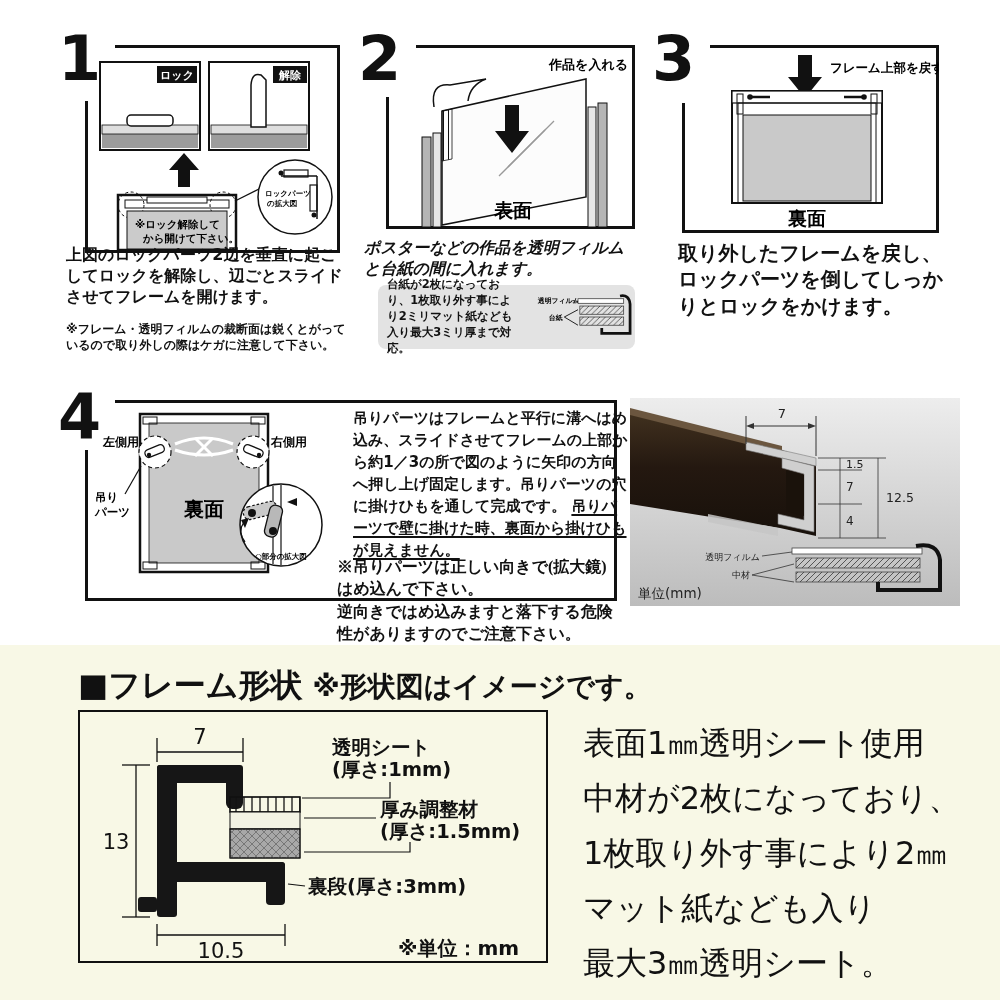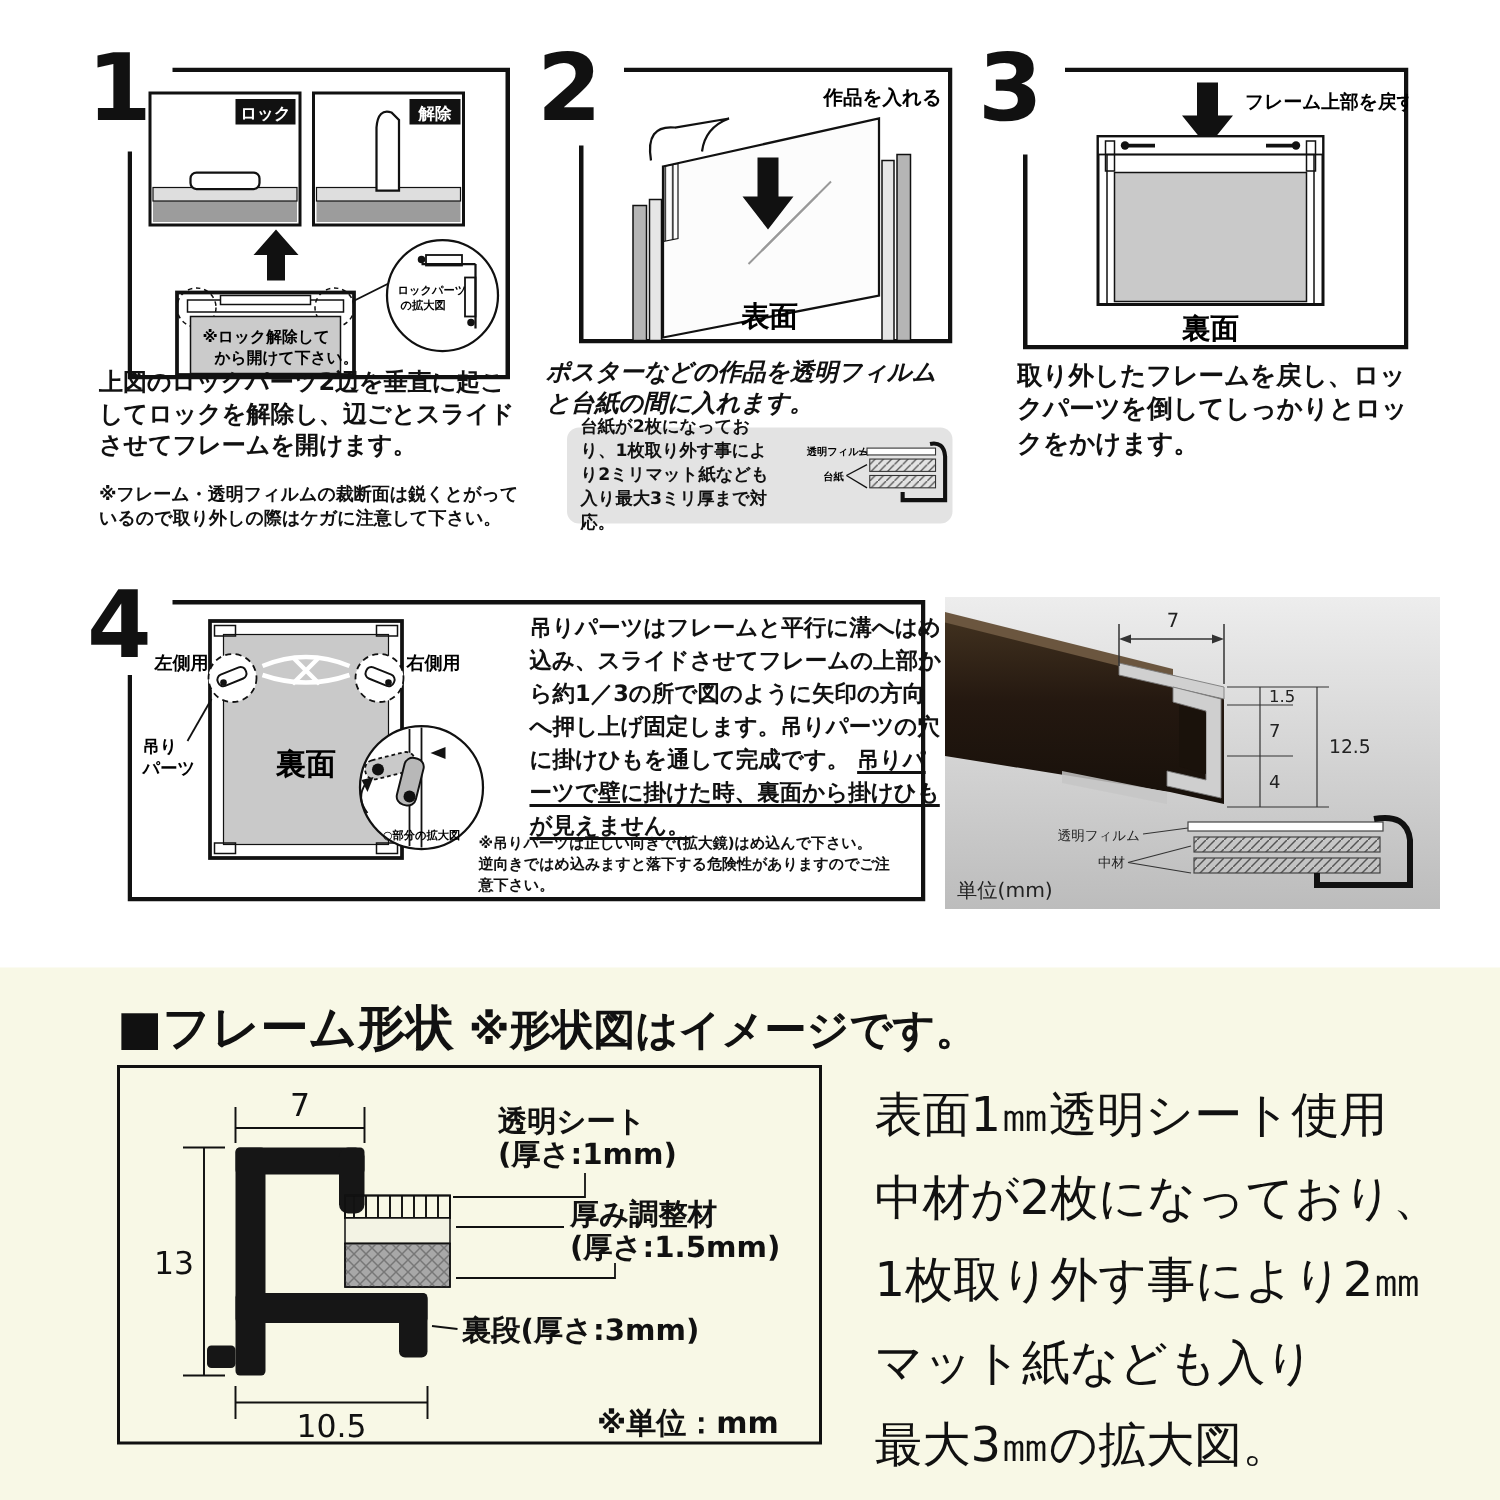--- a/index.html
+++ b/index.html
@@ -4,27 +4,27 @@
 <style>
   html,body{margin:0;padding:0;background:#fff;}
   #canvas{position:relative;width:1000px;height:1000px;background:#fff;overflow:hidden;
           font-family:"DejaVu Sans",sans-serif;color:#111;}
   .abs{position:absolute;}
   .stepnum{font-size:62px;font-weight:bold;line-height:1;color:#111;letter-spacing:-2px;}
   .desc{font-weight:bold;color:#111;}
   .d1{left:66px;top:244px;width:280px;font-size:16px;line-height:1.32;}
   .caut{left:66px;top:322px;width:282px;font-size:12px;line-height:1.32;font-weight:bold;}
   .d2{left:364px;top:237px;width:276px;font-size:16px;line-height:1.32;font-style:italic;}
-  .d3{left:678px;top:240px;width:270px;font-size:17px;line-height:1.32;}
+  .d3{left:678px;top:240px;width:270px;font-size:20px;line-height:1.32;}
   .notebox{left:378px;top:285px;width:257px;height:64px;background:#e3e3e3;border-radius:8px;
            display:flex;align-items:center;gap:16px;}
   .notebox .nt{width:146px;font-size:11.5px;line-height:1.38;font-weight:bold;padding:4px 0 4px 9px;}
   .t4{left:353px;top:407px;width:277px;font-size:15px;line-height:1.47;font-weight:bold;}
   .t4 .hl{text-decoration:underline;text-underline-offset:3px;text-decoration-thickness:1.5px;}
-  .t4notes{left:319px;top:556px;width:279px;font-size:10px;line-height:1.4;font-weight:bold;}
+  .t4notes{left:337px;top:556px;width:279px;font-size:16px;line-height:1.4;font-weight:bold;font-family:Liberation Serif, serif;}
   .photo{left:630px;top:398px;width:330px;height:208px;}
   .cream{left:0;top:645px;width:1000px;height:355px;background:#f8f8e6;}
   .fsHead{left:78px;top:664px;white-space:nowrap;}
   .fsHead .h1{font-size:32px;font-weight:bold;}
   .fsHead .h2{font-size:28px;font-weight:bold;margin-left:10px;}
   .fsBox{left:78px;top:710px;width:470px;height:253px;border:2.5px solid #111;box-sizing:border-box;}
   .sideNote{left:583px;top:716px;width:405px;}
   .sideNote div{font-size:32px;font-weight:normal;line-height:55px;white-space:nowrap;}
   svg text{font-family:"DejaVu Sans",sans-serif;}
 </style>
@@ -293,16 +293,16 @@
       <text x="228" y="181" font-size="19.5" font-weight="bold" fill="#111">裏段(厚さ:3mm)</text>
       <line x1="225" y1="174" x2="208" y2="172" stroke="#111" stroke-width="1.2"></line>
       <text x="318" y="243" font-size="20" font-weight="bold" fill="#111">※単位：mm</text>
     </svg>
   </div>
   <div class="abs sideNote">
     <div>表面1㎜透明シート使用</div>
     <div>中材が2枚になっており、</div>
     <div>1枚取り外す事により2㎜</div>
     <div>マット紙なども入り</div>
-    <div>最大3㎜の拡大図。</div>
+    <div>最大3㎜透明シート。</div>
   </div>
 
 </div>
 
 </body></html>

